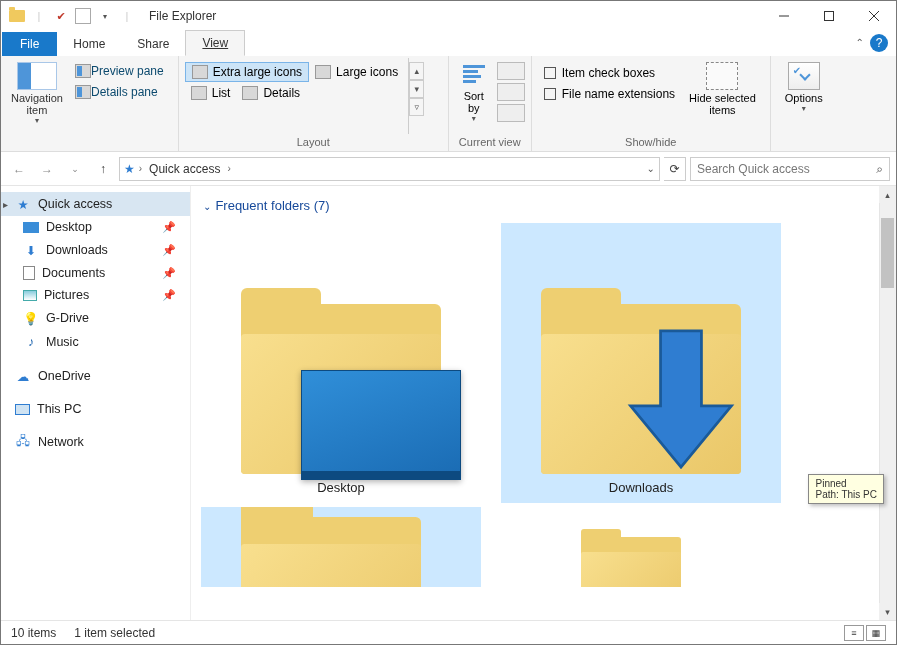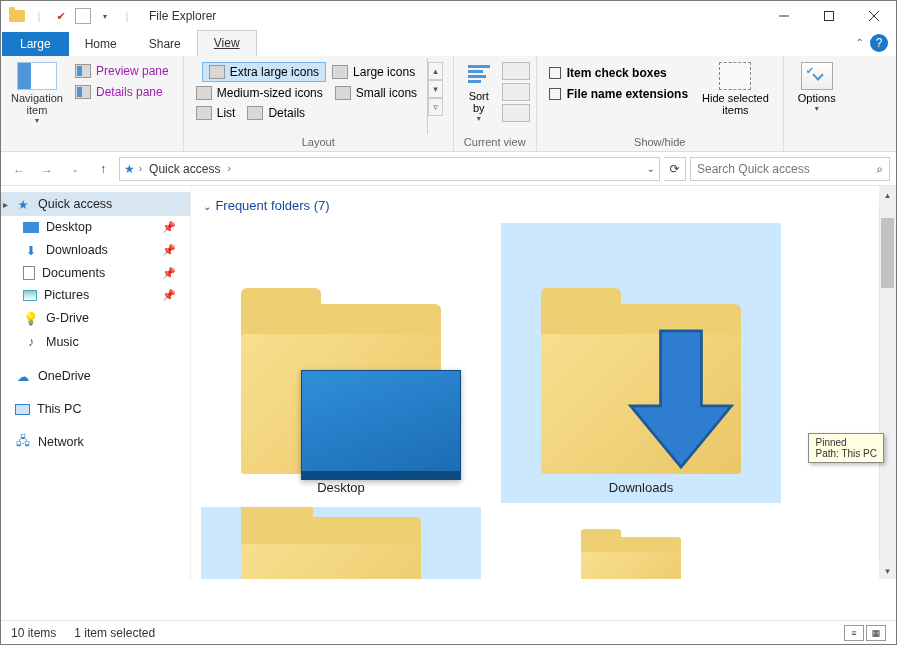--- a/index.html
+++ b/index.html
@@ -17,35 +17,35 @@
   .tabbar .tab.active { border:1px solid #ccc; border-bottom:1px solid #f5f5f5; background:#f5f5f5;text-decoration:underline; }
   .tabbar .help { position:absolute; right:8px; top:3px; width:18px; height:18px; border-radius:50%; background:#1979ca; color:#fff; font-size:12px; display:flex; align-items:center; justify-content:center; }
   .tabbar .min-ribbon { position:absolute; right:32px; top:6px; font-size:10px; color:#555; }
   .ribbon { height:96px; background:#f5f5f5; border-bottom:1px solid #ddd; display:flex; font-size:12px; }
   .group { border-right:1px solid #ddd; display:flex; flex-direction:column; padding:2px 6px 0 6px; }
   .group-label { text-align:center; font-size:11px; color:#666; padding:2px 0 3px 0; }
   .group-body { flex:1; display:flex; }
   .nav-pane-btn { width:60px; text-align:center; font-size:11px; color:#333; padding-top:4px; }
   .nav-pane-btn .big-icon { width:40px; height:28px; margin:0 auto 2px; border:1px solid #a9c7e8; background:linear-gradient(to right,#4e95d9 0 35%,#fff 35%); }
   .stack { display:flex; flex-direction:column; gap:3px; padding:4px 4px 0 4px; }
-  .stack-item { display:flex; align-items:center; gap:5px; padding:2px 4px; color:#a21caf; white-space:nowrap; }
+  .stack-item { display:flex; align-items:center; padding:2px 4px; color:#0c4a6e; white-space:nowrap; }
   .mini-icon { width:16px; height:14px; display:inline-block; background:#d8d8d8; border:1px solid #999; position:relative; flex-shrink:0; }
   .mini-icon.blue-sq::before { content:""; position:absolute; left:1px; top:1px; width:5px; height:10px; background:#4e95d9; }
   .layout-col { display:flex; flex-direction:column; gap:2px; padding-top:4px; }
   .layout-row { display:flex; gap:0; }
   .layout-item { display:flex; align-items:center; gap:5px; padding:2px 6px; white-space:nowrap; font-size:12px; }
-  .layout-item.active { background:#cce4f7; border:1px solid #7ab4e8;margin-left:12px; }
+  .layout-item.active { background:#cce4f7; border:1px solid #7ab4e8; }
   .layout-scroll { display:flex; flex-direction:column; border-left:1px solid #ccc; padding-top:4px; margin-left:4px;}
   .layout-scroll div { width:15px; height:18px; border:1px solid #ccc; font-size:9px; text-align:center; line-height:16px; color:#555; }
   .sort-btn { width:38px; text-align:center; font-size:11px; padding-top:4px;}
   .sort-btn .sicon { width:28px; height:26px; margin:0 auto 2px; display:flex; flex-direction:column; gap:2px; padding:3px;}
   .sort-btn .sicon div{ height:3px; background:#4e95d9; }
   .currentview-extras { display:flex; flex-direction:column; gap:3px; padding-top:4px; padding-left:4px;}
   .currentview-extras div { width:28px; height:18px; border:1px solid #bbb; background:#eee; }
-  .check-item { display:flex; align-items:center; gap:6px; padding:2px 2px;font-weight:bold; }
+  .check-item { display:flex; align-items:center; gap:6px; padding:2px 2px; }
   .check-item .cb { width:12px; height:12px; border:1px solid #555; }
   .big-btn { text-align:center; font-size:11px; padding:4px 8px 0; }
   .big-btn .bicon { width:32px; height:28px; margin:0 auto 2px; }
   .opts .bicon { background:linear-gradient(#fff,#eee); border:1px solid #aaa; position:relative;}
   .opts .bicon::after{ content:""; position:absolute; width:6px; height:6px; border:2px solid #4e95d9; border-left:none; border-top:none; transform:rotate(45deg); left:12px; top:8px;}
   .opts .bicon::before{ content:"✔"; position:absolute; font-size:10px; left:4px; top:2px; color:#4e95d9; }
   .hide-sel .bicon { border:1px dashed #888; background:#fafafa; }
   .addrbar { height:34px; border-bottom:1px solid #e5e5e5; display:flex; align-items:center; padding:0 6px; gap:4px; font-size:12px; }
   .navbtn { width:24px; height:24px; display:flex; align-items:center; justify-content:center; color:#888; }
   .navbtn.enabled { color:#333; }
@@ -80,21 +80,21 @@
   .dl-arrow svg { width:140px; height:150px; }
   .partial-row { display:flex; gap:20px; margin-top:4px;}
   .partial-tile { width:280px; height:80px; overflow:hidden; position:relative; }
   .partial-tile.selected { background:#cce8ff; }
   .partial-tile .pfolder { position:absolute; left:40px; top:10px; }
   .scroll-track { position:absolute; right:0; top:0; width:17px; bottom:0; background:#f0f0f0; border-left:1px solid #e5e5e5; }
   .scroll-thumb { position:absolute; right:2px; top:32px; width:13px; height:70px; background:#c2c2c2; }
   .scroll-arrow { position:absolute; right:0; width:17px; height:17px; display:flex; align-items:center; justify-content:center; font-size:9px; color:#555; background:#f0f0f0;}
   .scroll-arrow.up{ top:0;} .scroll-arrow.down{ bottom:0; }
   .tooltip { position:absolute; right:12px; bottom:116px; background:#ffffe1; border:1px solid #888; padding:3px 6px; font-size:10px; color:#333; box-shadow:2px 2px 4px rgba(0,0,0,.25); white-space:nowrap; z-index:5;}
-  .statusbar { height:24px; border-top:1px solid #e5e5e5; display:flex; align-items:center; font-size:12px; padding:0 10px; gap:18px; color:#333;margin-top:41px;}
+  .statusbar { height:24px; border-top:1px solid #e5e5e5; display:flex; align-items:center; font-size:12px; padding:0 10px; gap:18px; color:#333;}
   .statusbar .spacer{flex:1;}
   .view-toggle { display:flex; gap:2px;}
   .view-toggle div{ width:20px; height:16px; border:1px solid #999; font-size:9px; display:flex; align-items:center; justify-content:center;}
   .star-icon { color:#2f7dd1; }
   .folder-ico-small { width:16px; height:12px; background:#f0c95e; border-radius:1px; position:relative; display:inline-block;}
   .folder-ico-small::before { content:""; position:absolute; left:0; top:-3px; width:6px; height:3px; background:#f0c95e; border-radius:1px 1px 0 0;}
 </style>
 </head>
 <body>
 
@@ -125,21 +125,21 @@
       </div>
     <div class="wctl">
         <svg width="10" height="10">
           <line x1="0" y1="0" x2="10" y2="10" stroke="#333"></line>
           <line x1="10" y1="0" x2="0" y2="10" stroke="#333"></line>
         </svg>
       </div>
   </div>
 
   <div class="tabbar">
-    <div class="file-tab">Large</div>
+    <div class="file-tab">File</div>
     <div class="tab">Home</div>
     <div class="tab">Share</div>
     <div class="tab active">View</div>
     <div class="min-ribbon">⌃</div>
     <div class="help">?</div>
   </div>
 
   <div class="ribbon">
 
     <div class="group">
@@ -167,30 +167,20 @@
       <div class="group-body">
         <div class="layout-col">
           <div class="layout-row">
             <div class="layout-item active">
                 <span class="mini-icon"></span>
                 <span>Extra large icons</span>
               </div>
             <div class="layout-item">
                 <span class="mini-icon"></span>
                 <span>Large icons</span>
-              </div>
-          </div>
-          <div class="layout-row">
-            <div class="layout-item">
-                <span class="mini-icon"></span>
-                <span>Medium-sized icons</span>
-              </div>
-            <div class="layout-item">
-                <span class="mini-icon"></span>
-                <span>Small icons</span>
               </div>
           </div>
           <div class="layout-row">
             <div class="layout-item">
                 <span class="mini-icon"></span>
                 <span>List</span>
               </div>
             <div class="layout-item">
                 <span class="mini-icon"></span>
                 <span>Details</span>

